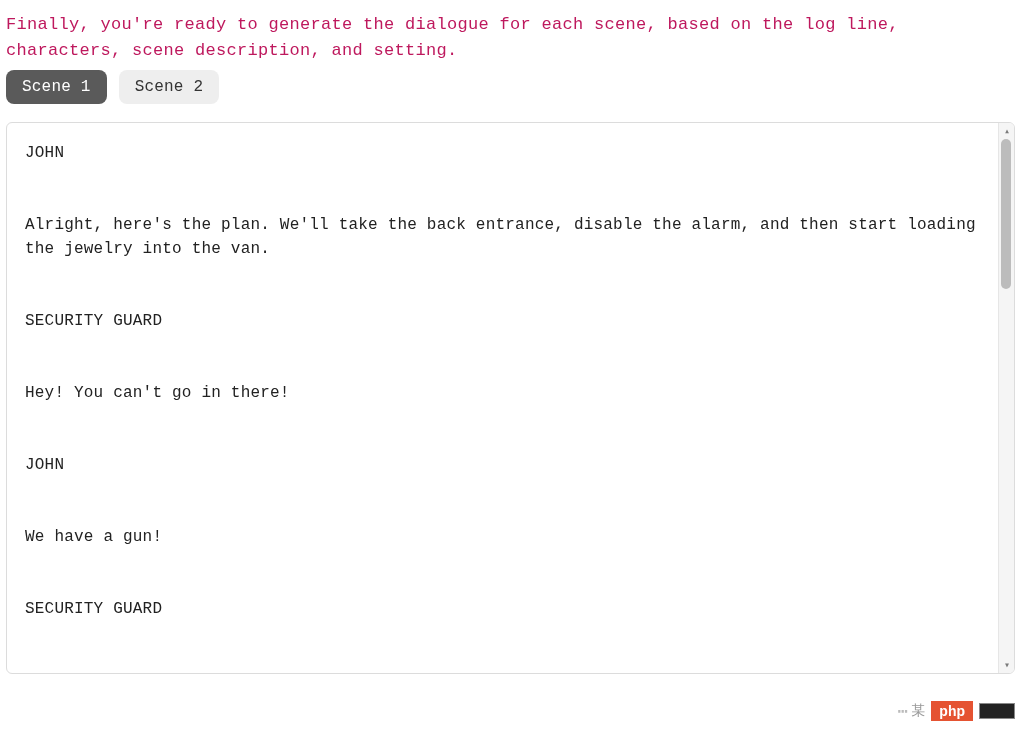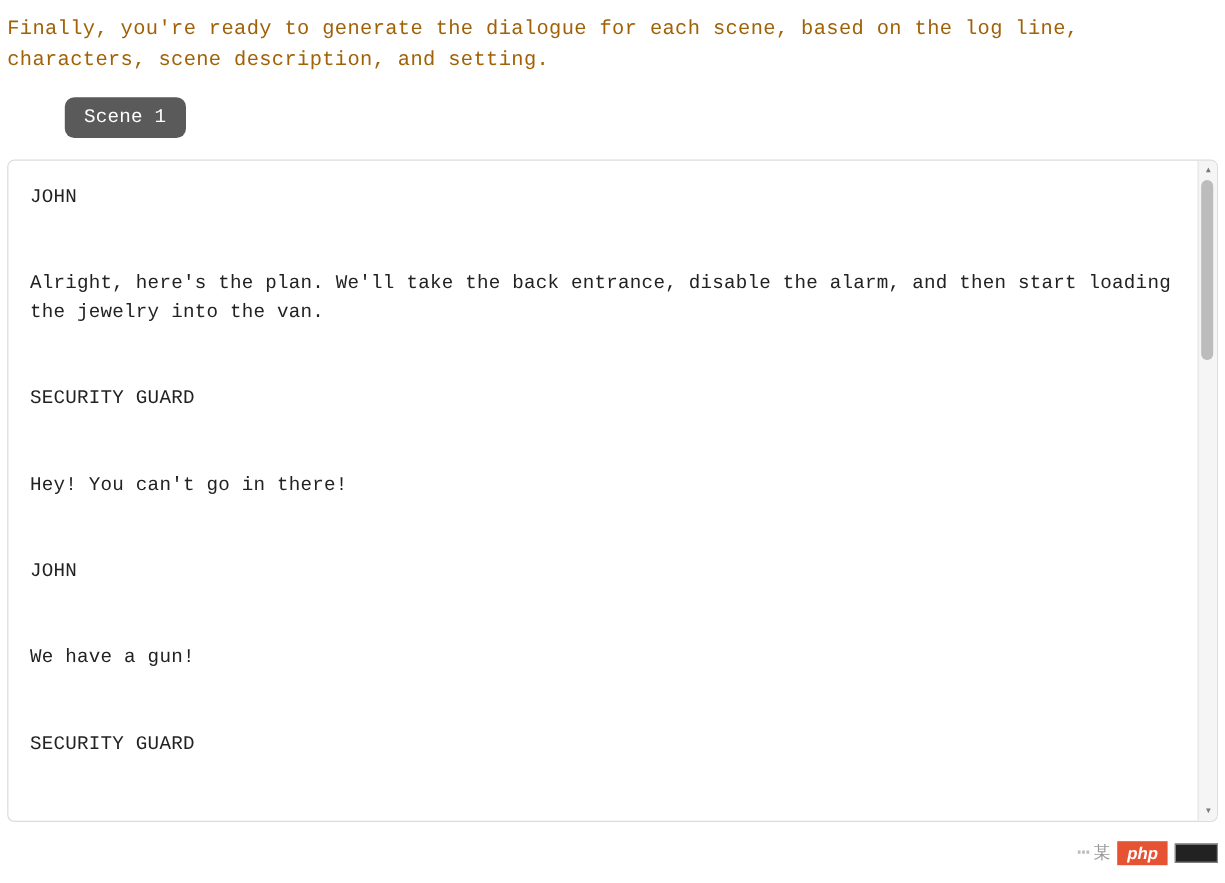--- a/index.html
+++ b/index.html
@@ -13,23 +13,23 @@
       width: 1021px;
       height: 736px;
       overflow: hidden;
       position: relative;
     }
     .container {
       padding: 12px 6px 0 6px;
     }
     .intro-text {
       font-size: 17px;
-      color: #a16207;
+      color: #be185d;
       line-height: 1.5;
-      margin-bottom: 18px;
+      margin-bottom: 7px;
       letter-spacing: 0.3px;
     }
     .generate-label {
       font-size: 17px;
       color: #111;
       margin-bottom: 18px;
       letter-spacing: 0.3px;
     }
     .tabs {
       display: flex;
@@ -39,21 +39,20 @@
     .tab {
       font-family: "Courier New", Courier, monospace;
       font-size: 16px;
       padding: 8px 16px;
       border: none;
       border-radius: 8px;
       background: #eeeeee;
       color: #333;
       cursor: pointer;
       letter-spacing: 0.2px;
-      margin-left: 48px;
     }
     .tab.active {
       background: #5a5a5a;
       color: #ffffff;
     }
     .output-wrapper {
       position: relative;
       border: 1px solid #dcdcdc;
       border-radius: 6px;
       height: 552px;
@@ -116,41 +115,41 @@
     }
     .watermark .txt {
       font-family: Arial, sans-serif;
       font-size: 14px;
       color: #999;
     }
     .php-badge {
       background: #e55332;
       color: #fff;
       font-family: Arial, sans-serif;
-      font-style: italic;
       font-weight: bold;
       font-size: 14px;
       padding: 2px 8px;
     }
     .black-box {
       width: 36px;
       height: 16px;
       background: #222;
       border: 1px solid #888;
       display: inline-block;
     }
   </style>
 </head>
 <body>
 
 <div class="container">
   <p class="intro-text">Finally, you're ready to generate the dialogue for each scene, based on the log line, characters, scene description, and setting.</p>
 
   <div class="tabs">
     <button class="tab active">Scene 1</button>
+    <button class="tab">Scene 2</button>
   </div>
 
   <div class="output-wrapper">
     <div class="output">JOHN
 
 
 Alright, here's the plan. We'll take the back entrance, disable the alarm, and then start loading the jewelry into the van.
 
 
 SECURITY GUARD

